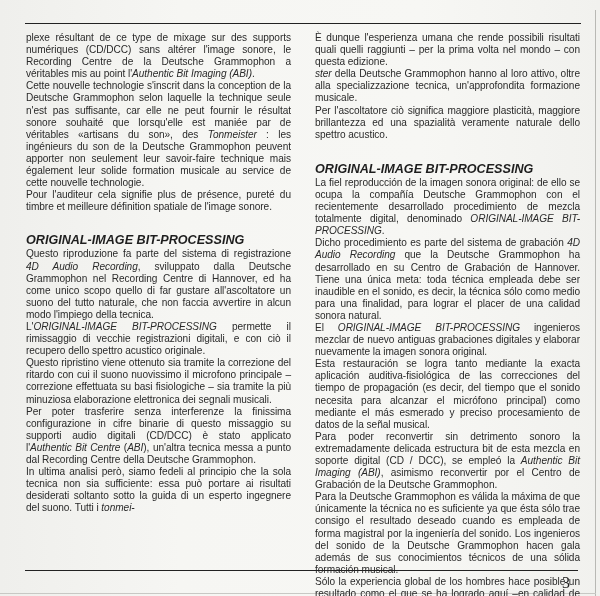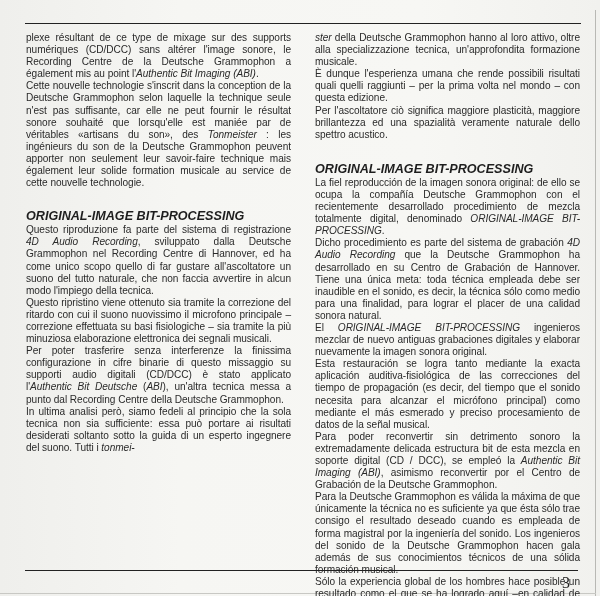--- a/index.html
+++ b/index.html
@@ -81,36 +81,38 @@
 </head>
 <body>
 
 <div class="page">
   <div class="edge-right"></div>
   <div class="edge-bottom"></div>
   <div class="rule-top"></div>
 
   <div class="col col-left">
     <div>
-        <p><span>plexe résultant de ce type de mixage sur des supports numériques (CD/DCC) sans altérer l'image sonore, le Recording Centre de la Deutsche Grammophon a également mis au point l'</span><i>Authentic Bit Imaging (ABI)</i><span>.</span></p>
+        <p><span>plexe résultant de ce type de mixage sur des supports numériques (CD/DCC) sans altérer l'image sonore, le Recording Centre de la Deutsche Grammophon a véritables mis au point l'</span><i>Authentic Bit Imaging (ABI)</i><span>.</span></p>
         <p><span>Cette nouvelle technologie s'inscrit dans la conception de la Deutsche Grammophon selon laquelle la technique seule n'est pas suffisante, car elle ne peut fournir le résultat sonore souhaité que lorsqu'elle est maniée par de véritables «artisans du son», des </span><i>Tonmeister</i><span> : les ingénieurs du son de la Deutsche Grammophon peuvent apporter non seulement leur savoir-faire technique mais également leur solide formation musicale au service de cette nouvelle technologie.</span></p>
+        <p><span>Pour l'auditeur cela signifie plus de présence, pureté du timbre et meilleure définition spatiale de l'image sonore.</span></p>
       </div>
     <h2>ORIGINAL-IMAGE BIT-PROCESSING</h2>
     <div>
         <p><span>Questo riproduzione fa parte del sistema di registrazione </span><i>4D Audio Recording</i><span>, sviluppato dalla Deutsche Grammophon nel Recording Centre di Hannover, ed ha come unico scopo quello di far gustare all'ascoltatore un suono del tutto naturale, che non faccia avvertire in alcun modo l'impiego della tecnica.</span></p>
+        <p><span>L'</span><i>ORIGINAL-IMAGE BIT-PROCESSING</i><span> permette il rimissaggio di vecchie registrazioni digitali, e con ciò il recupero dello spettro acustico originale.</span></p>
         <p><span>Questo ripristino viene ottenuto sia tramite la correzione del ritardo con cui il suono nuovissimo il microfono principale – correzione effettuata su basi fisiologiche – sia tramite la più minuziosa elaborazione elettronica dei segnali musicali.</span></p>
-        <p><span>Per poter trasferire senza interferenze la finissima configurazione in cifre binarie di questo missaggio su supporti audio digitali (CD/DCC) è stato applicato l'</span><i>Authentic Bit Deutsche</i><span> (</span><i>ABI</i><span>), un'altra tecnica messa a punto dal Recording Centre della Deutsche Grammophon.</span></p>
+        <p><span>Per poter trasferire senza interferenze la finissima configurazione in cifre binarie di questo missaggio su supporti audio digitali (CD/DCC) è stato applicato l'</span><i>Authentic Bit Centre</i><span> (</span><i>ABI</i><span>), un'altra tecnica messa a punto dal Recording Centre della Deutsche Grammophon.</span></p>
         <p><span>In ultima analisi però, siamo fedeli al principio che la sola tecnica non sia sufficiente: essa può portare ai risultati desiderati soltanto sotto la guida di un esperto ingegnere del suono. Tutti i </span><i>tonmei-</i></p>
       </div>
   </div>
 
   <div class="col col-right">
     <div>
+        <p><span>È dunque l'esperienza umana che rende possibili risultati quali quelli raggiunti – per la prima volta nel mondo – con questa edizione.</span></p>
         <p><i>ster</i><span> della Deutsche Grammophon hanno al loro attivo, oltre alla specializzazione tecnica, un'approfondita formazione musicale.</span></p>
-        <p><span>È dunque l'esperienza umana che rende possibili risultati quali quelli raggiunti – per la prima volta nel mondo – con questa edizione.</span></p>
         <p><span>Per l'ascoltatore ciò significa maggiore plasticità, maggiore brillantezza ed una spazialità veramente naturale dello spettro acustico.</span></p>
       </div>
     <h2>ORIGINAL-IMAGE BIT-PROCESSING</h2>
     <div>
         <p><span>La fiel reproducción de la imagen sonora original: de ello se ocupa la compañía Deutsche Grammophon con el recientemente desarrollado procedimiento de mezcla totalmente digital, denominado </span><i>ORIGINAL-IMAGE BIT-PROCESSING</i><span>.</span></p>
         <p><span>Dicho procedimiento es parte del sistema de grabación </span><i>4D Audio Recording</i><span> que la Deutsche Grammophon ha desarrollado en su Centro de Grabación de Hannover. Tiene una única meta: toda técnica empleada debe ser inaudible en el sonido, es decir, la técnica sólo como medio para una finalidad, para lograr el placer de una calidad sonora natural.</span></p>
         <p><span>El </span><i>ORIGINAL-IMAGE BIT-PROCESSING</i><span> ingenieros mezclar de nuevo antiguas grabaciones digitales y elaborar nuevamente la imagen sonora original.</span></p>
         <p><span>Esta restauración se logra tanto mediante la exacta aplicación auditiva-fisiológica de las correcciones del tiempo de propagación (es decir, del tiempo que el sonido necesita para alcanzar el micrófono principal) como mediante el más esmerado y preciso procesamiento de datos de la señal musical.</span></p>
         <p><span>Para poder reconvertir sin detrimento sonoro la extremadamente delicada estructura bit de esta mezcla en soporte digital (CD / DCC), se empleó la </span><i>Authentic Bit Imaging (ABI)</i><span>, asimismo reconvertir por el Centro de Grabación de la Deutsche Grammophon.</span></p>
         <p><span>Para la Deutsche Grammophon es válida la máxima de que únicamente la técnica no es suficiente ya que ésta sólo trae consigo el resultado deseado cuando es empleada de forma magistral por la ingeniería del sonido. Los ingenieros del sonido de la Deutsche Grammophon hacen gala además de sus conocimientos técnicos de una sólida formación musical.</span></p>

